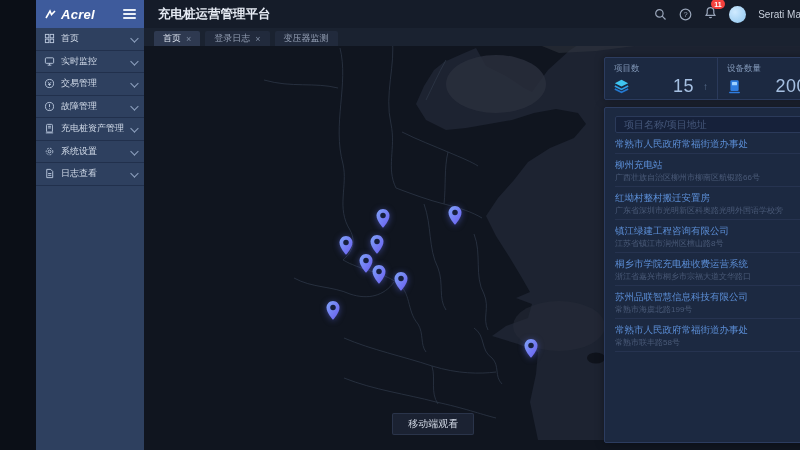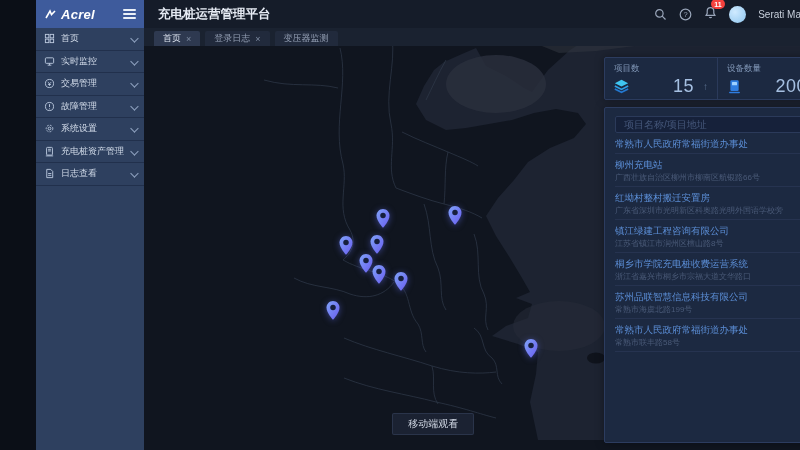--- a/index.html
+++ b/index.html
@@ -130,34 +130,34 @@
         <svg viewBox="0 0 12 12">
             <circle cx="6" cy="6" r="4.4"></circle>
             <line x1="6" y1="3.4" x2="6" y2="6.6"></line>
             <circle cx="6" cy="8.4" r="0.55" fill="#bccadf" stroke="none"></circle>
           </svg>
         <span class="lbl">故障管理</span>
           <i class="chev"></i>
       </div>
       <div class="menu-item">
         <svg viewBox="0 0 12 12">
-            <circle cx="6" cy="6" r="3.6" stroke-dasharray="2 1.4"></circle>
-            <circle cx="6" cy="6" r="1.5"></circle>
-          </svg>
-        <span class="lbl">系统设置</span>
-          <i class="chev"></i>
-      </div>
-      <div class="menu-item">
-        <svg viewBox="0 0 12 12">
             <rect x="2.8" y="1.5" width="6.4" height="8.4" rx="1"></rect>
             <line x1="4.4" y1="3.6" x2="7.6" y2="3.6"></line>
             <line x1="4.4" y1="5.4" x2="7.6" y2="5.4"></line>
             <line x1="2" y1="10.8" x2="10" y2="10.8"></line>
           </svg>
         <span class="lbl">充电桩资产管理</span>
+          <i class="chev"></i>
+      </div>
+      <div class="menu-item">
+        <svg viewBox="0 0 12 12">
+            <circle cx="6" cy="6" r="3.6" stroke-dasharray="2 1.4"></circle>
+            <circle cx="6" cy="6" r="1.5"></circle>
+          </svg>
+        <span class="lbl">系统设置</span>
           <i class="chev"></i>
       </div>
       <div class="menu-item">
         <svg viewBox="0 0 12 12">
             <path d="M3 1.5 h4.3 l2.2 2.2 v6.8 h-6.5 z"></path>
             <line x1="4.5" y1="6" x2="8" y2="6"></line>
             <line x1="4.5" y1="8" x2="8" y2="8"></line>
           </svg>
         <span class="lbl">日志查看</span>
           <i class="chev"></i>

